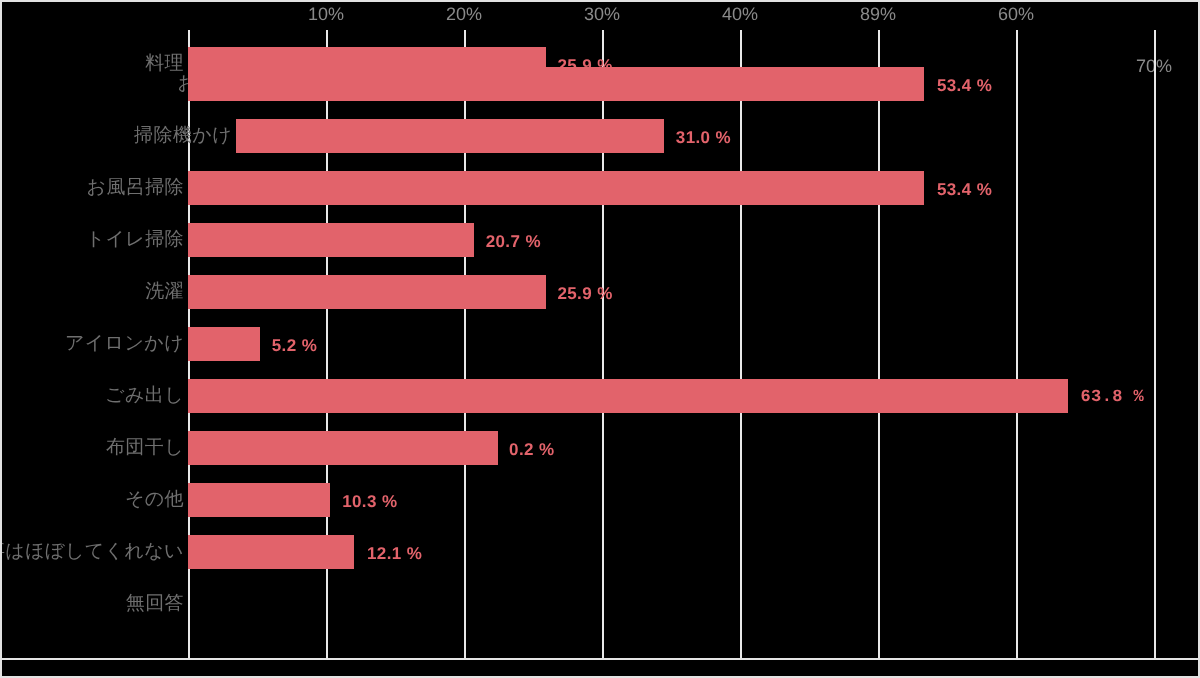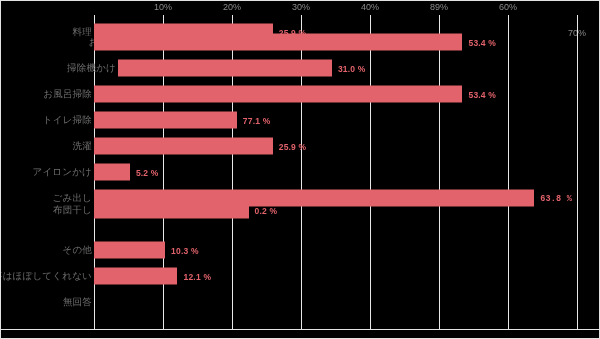--- a/index.html
+++ b/index.html
@@ -161,21 +161,21 @@
         <div class="cat-label">お風呂掃除</div>
         <div class="bar-track">
           <div class="bar" style="width: 368.46px; background: rgb(226, 99, 107);"></div>
           <div class="bar-value" style="left: 374.46px; color: rgb(226, 99, 107);">53.4 %</div>
         </div>
       </div>
       <div class="bar-row" style="top: 106px;">
         <div class="cat-label">トイレ掃除</div>
         <div class="bar-track">
           <div class="bar" style="width: 142.83px; background: rgb(226, 99, 107);"></div>
-          <div class="bar-value" style="left: 148.83px; color: rgb(226, 99, 107);">77.1 %</div>
+          <div class="bar-value" style="left: 148.83px; color: rgb(226, 99, 107);">20.7 %</div>
         </div>
       </div>
       <div class="bar-row" style="top: 132px;">
         <div class="cat-label">洗濯</div>
         <div class="bar-track">
           <div class="bar" style="width: 178.71px; background: rgb(226, 99, 107);"></div>
           <div class="bar-value" style="left: 184.71px; color: rgb(226, 99, 107);">25.9 %</div>
         </div>
       </div>
       <div class="bar-row" style="top: 158px;">
@@ -185,21 +185,21 @@
           <div class="bar-value" style="left: 41.88px; color: rgb(226, 99, 107);">5.2 %</div>
         </div>
       </div>
       <div class="bar-row" style="top: 184px;">
         <div class="cat-label">ごみ出し</div>
         <div class="bar-track">
           <div class="bar" style="width: 440.22px; background: rgb(226, 99, 107);"></div>
           <div class="bar-value" style="left: 446.22px; color: rgb(226, 99, 107); font-family: Liberation Mono, monospace;">63.8 %</div>
         </div>
       </div>
-      <div class="bar-row" style="top: 196px;">
+      <div class="bar-row" style="top: 210px;">
         <div class="cat-label">布団干し</div>
         <div class="bar-track">
           <div class="bar" style="width: 154.56px; background: rgb(226, 99, 107);"></div>
           <div class="bar-value" style="left: 160.56px; color: rgb(226, 99, 107);">0.2 %</div>
         </div>
       </div>
       <div class="bar-row" style="top: 236px;">
         <div class="cat-label">その他</div>
         <div class="bar-track">
           <div class="bar" style="width: 71.07px; background: rgb(226, 99, 107);"></div>

